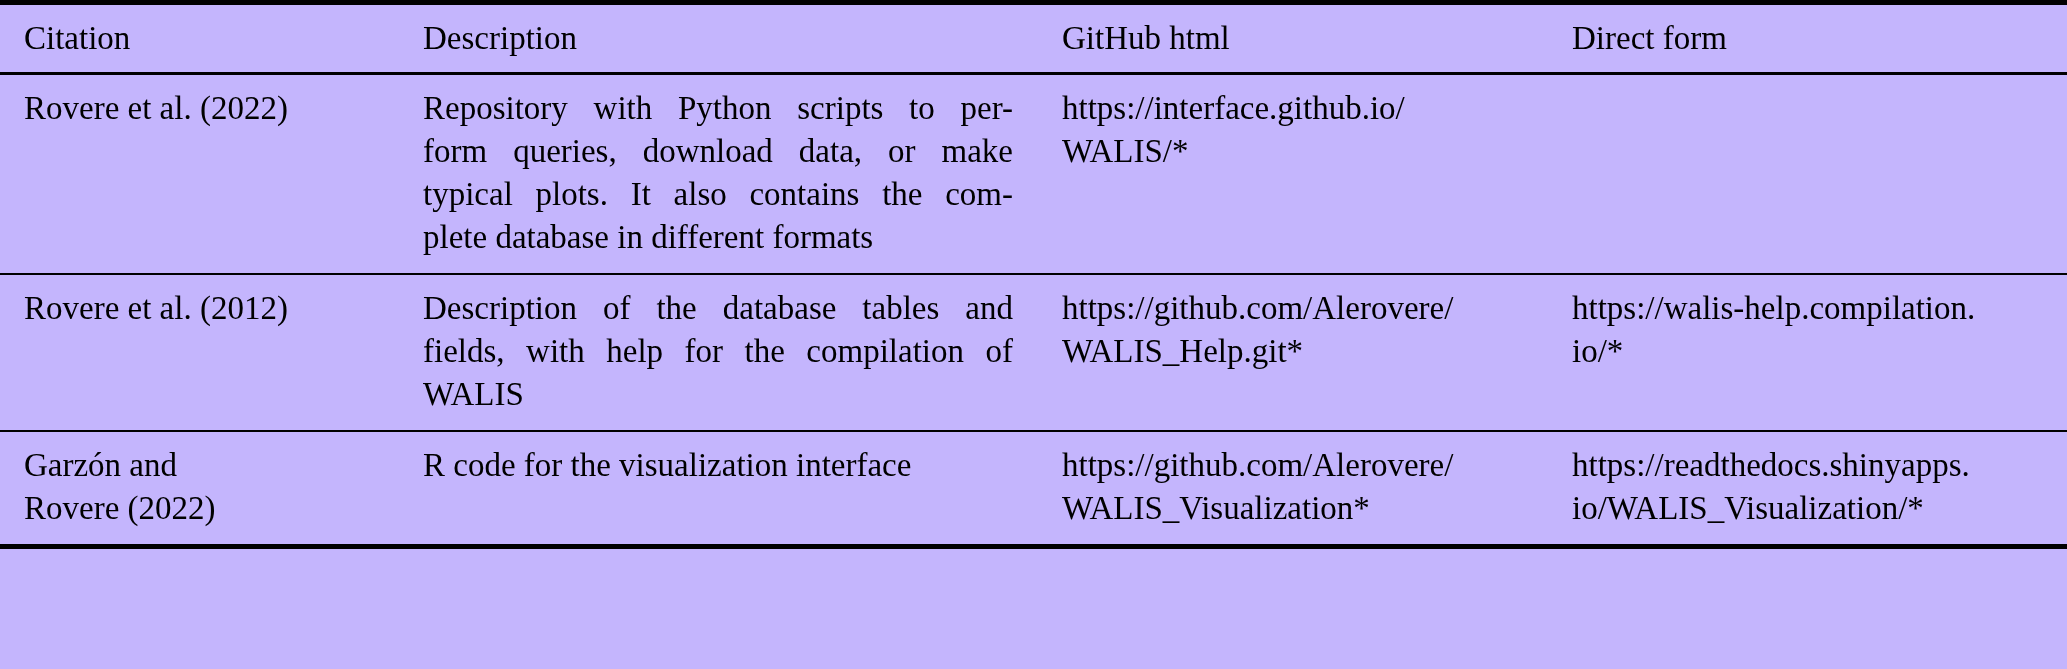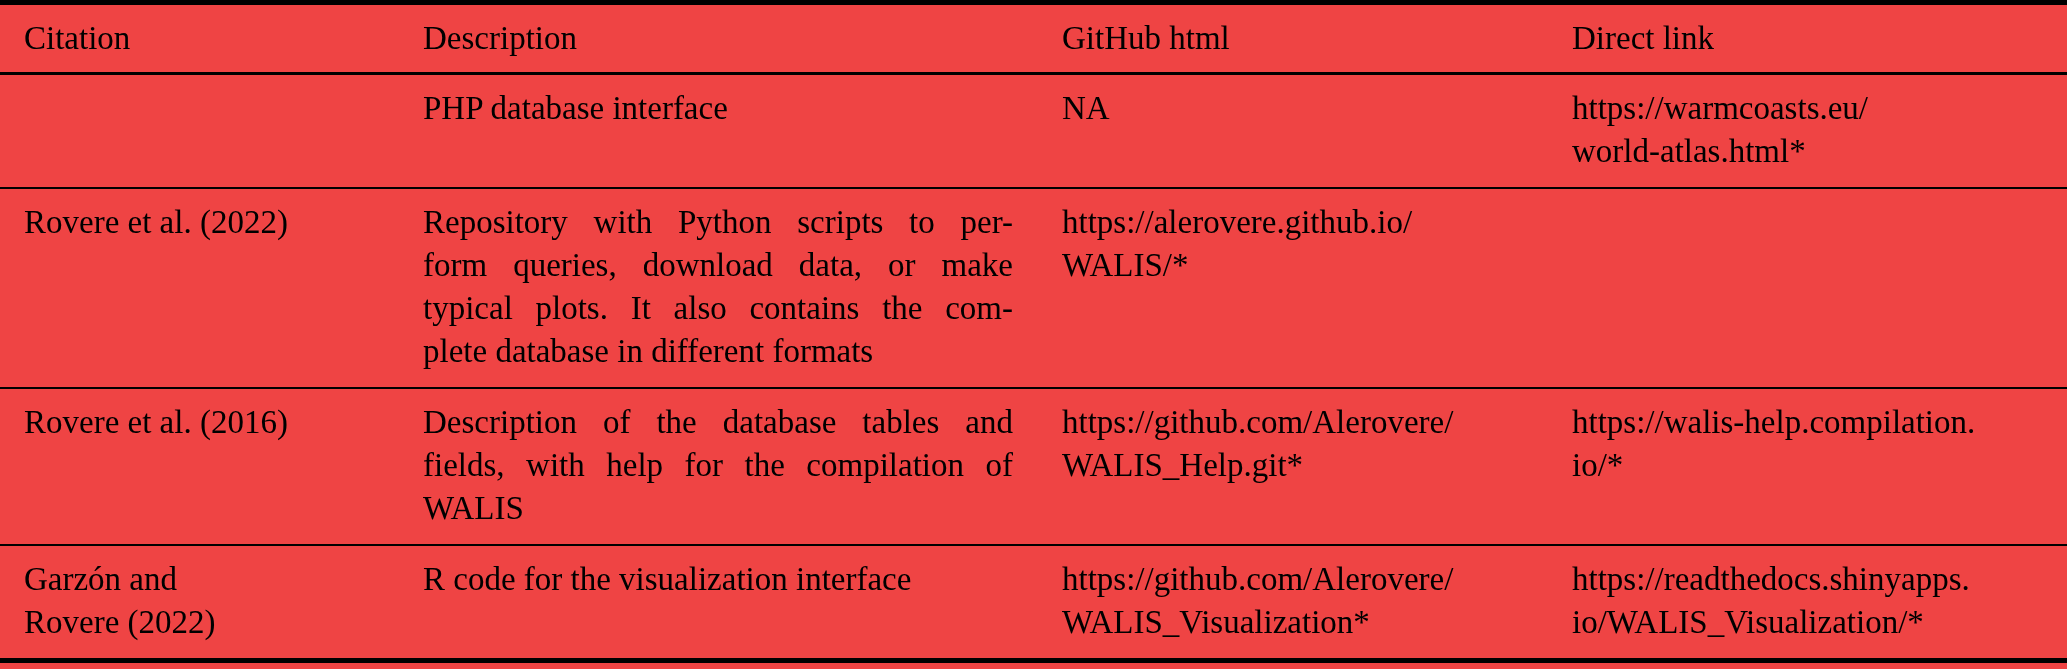--- a/index.html
+++ b/index.html
@@ -5,21 +5,21 @@
   html, body {
     margin: 0;
     padding: 0;
     background: #ffffff;
   }
   .page {
     position: relative;
     width: 2067px;
     height: 669px;
     overflow: hidden;
-    background: #ef4444;
+    background: #c4b5fd;
     color: #000000;
     font-family: "Liberation Serif", "DejaVu Serif", serif;
     font-size: 33px;
     line-height: 43px;
   }
   table.ref-table {
     width: 2067px;
     border-collapse: collapse;
     table-layout: fixed;
     border-top: 5px solid #000000;
@@ -71,56 +71,43 @@
       <col class="c1">
         <col class="c2">
         <col class="c3">
         <col class="c4">
     </colgroup>
     <thead>
       <tr>
         <th>Citation</th>
         <th>Description</th>
         <th>GitHub html</th>
-        <th>Direct link</th>
+        <th>Direct form</th>
       </tr>
     </thead>
     <tbody>
-      <tr>
-        <td></td>
-        <td class="desc">
-            <div class="line">PHP database interface</div>
-          </td>
-        <td>
-            <div class="line">NA</div>
-          </td>
-        <td>
-            <div class="line">https://warmcoasts.eu/</div>
-            <div class="line">world-atlas.html*</div>
-          </td>
-      </tr>
       <tr>
         <td>
             <div class="line">Rovere et al. (2022)</div>
           </td>
         <td class="desc">
             <div class="line">Repository with Python scripts to per-</div>
             <div class="line">form queries, download data, or make</div>
             <div class="line">typical plots. It also contains the com-</div>
             <div class="line">plete database in different formats</div>
           </td>
         <td>
-            <div class="line">https://alerovere.github.io/</div>
+            <div class="line">https://interface.github.io/</div>
             <div class="line">WALIS/*</div>
           </td>
         <td></td>
       </tr>
       <tr>
         <td>
-            <div class="line">Rovere et al. (2016)</div>
+            <div class="line">Rovere et al. (2012)</div>
           </td>
         <td class="desc">
             <div class="line">Description of the database tables and</div>
             <div class="line">fields, with help for the compilation of</div>
             <div class="line">WALIS</div>
           </td>
         <td>
             <div class="line">https://github.com/Alerovere/</div>
             <div class="line">WALIS_Help.git*</div>
           </td>

